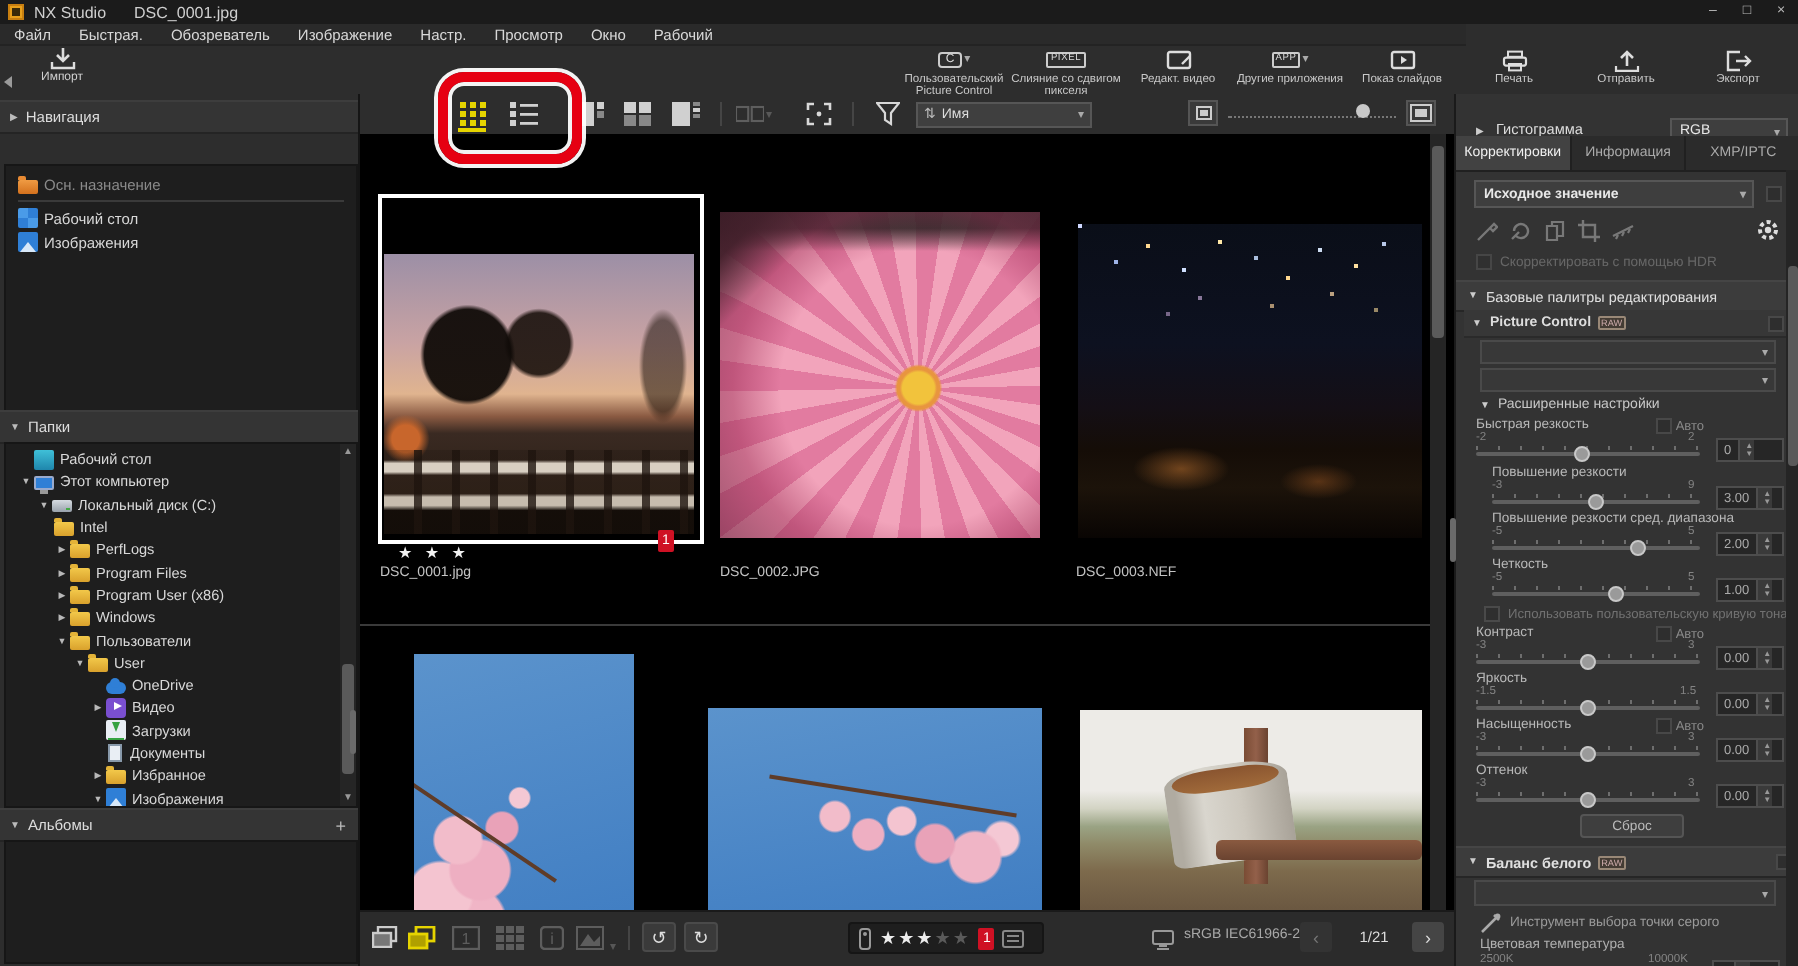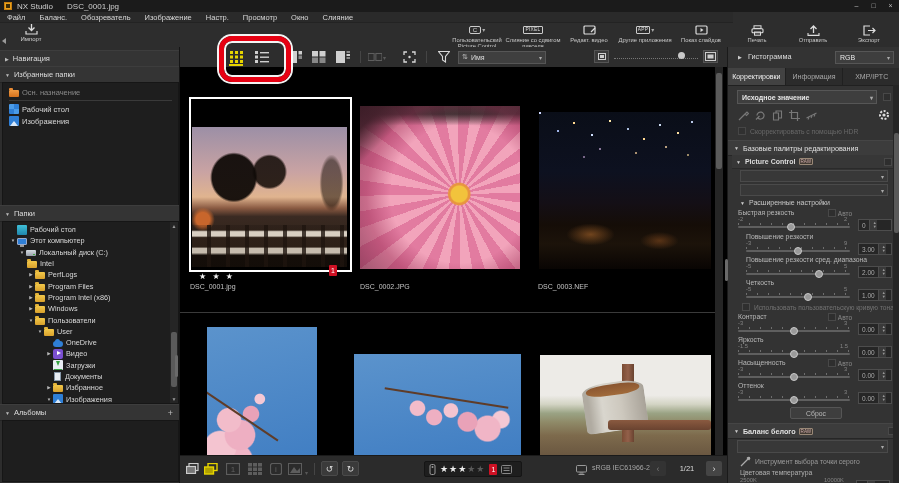--- a/index.html
+++ b/index.html
@@ -165,21 +165,21 @@
   .sb-btn{position:absolute;top:5px;width:17px;height:15px;background:#3a3a3a;border:1px solid #4a4a4a;box-sizing:border-box;border-radius:2px;
           display:flex;align-items:center;justify-content:center;font-size:9px;color:#ddd;}
   .rating-pill{position:absolute;left:244px;top:5px;width:98px;height:16px;background:#1e1e1e;border:1px solid #151515;border-radius:2px;display:flex;align-items:center;padding:0 4px;box-sizing:border-box;}
   .star{font-size:9px;color:#ededed;margin-right:1px;}
   .star.off{color:#5a5a5a;}
   .cspace{position:absolute;left:412px;top:8px;color:#a8a8a8;font-size:7px;}
   .pgbtn{position:absolute;top:5px;width:16px;height:15px;border-radius:2px;display:flex;align-items:center;justify-content:center;font-size:9px;}
   .pgtext{position:absolute;left:490px;top:8px;width:34px;text-align:center;color:#ddd;font-size:7.5px;}
 
   
-  .phead{position:absolute;left:0;top:0;width:172px;height:21px;border-bottom:1px solid #242424;}
+  .phead{position:absolute;left:0;top:8px;width:172px;height:21px;border-bottom:1px solid #242424;}
   .ptabs{position:absolute;left:0;top:21px;width:172px;height:17px;display:flex;border-bottom:1px solid #202020;}
   .ptab{flex:1;display:flex;align-items:center;justify-content:center;font-size:7px;color:#aaa;background:#2b2b2b;border-right:1px solid #202020;}
   .ptab.active{background:#424242;color:#f0f0f0;}
   .dd{background:#3e3e3e;border:1px solid #565656;box-sizing:border-box;display:flex;align-items:center;font-size:7px;color:#e8e8e8;}
   .dd .cr{margin-left:auto;margin-right:3px;font-size:6px;color:#aaa;}
   .dd.dim{background:#383838;border-color:#4a4a4a;color:#777;}
   .chk{display:inline-block;width:8px;height:8px;background:#2e2e2e;border:1px solid #5a5a5a;box-sizing:border-box;flex:none;}
   .chk.dim{border-color:#484848;}
   .secthead{position:absolute;left:0;width:172px;height:14px;background:#3c3c3c;border-top:1px solid #454545;border-bottom:1px solid #262626;display:flex;align-items:center;font-size:7.2px;color:#e0e0e0;}
   .secthead .tri{font-size:5px;margin:0 4px 0 6px;color:#ccc;}
@@ -212,27 +212,27 @@
     <span>DSC_0001.jpg</span>
     <div class="winbtns">
       <span class="winbtn">–</span>
       <span class="winbtn">□</span>
       <span class="winbtn close">×</span>
     </div>
   </div>
 
   <div class="menubar">
     <span>Файл</span>
-    <span>Баланс.</span>
+    <span>Быстрая.</span>
     <span>Обозреватель</span>
     <span>Изображение</span>
     <span>Настр.</span>
     <span>Просмотр</span>
     <span>Окно</span>
-    <span>Слияние</span>
+    <span>Рабочий</span>
   </div>
 
   <div class="toolbar">
     <div class="collapse-tri"></div>
     <div class="tool-import">
       <svg width="13" height="11" viewBox="0 0 13 11">
         <path d="M6.5 0 v6 M3.5 3.5 L6.5 6.5 L9.5 3.5" stroke="#ddd" stroke-width="1.3" fill="none"></path>
         <path d="M1 7 v3 h11 v-3" stroke="#ddd" stroke-width="1.2" fill="none"></path>
       </svg>
       <span>Импорт</span>
@@ -305,24 +305,20 @@
         <span>Экспорт</span>
       </div>
     </div>
   </div>
 
   <div class="sidebar">
     <div class="shead" style="top:3px;">
       <span class="tri">▶</span>
       <span>Навигация</span>
     </div>
-    <div class="shead" style="top:19px;">
-      <span class="tri">▼</span>
-      <span>Избранные папки</span>
-    </div>
     <div class="sbox" style="top:35px;height:122px;">
       <div class="favrow dim" style="margin-top:3px;">
         <span class="ico ico-folder orange"></span>
         <span class="tlabel">Осн. назначение</span>
       </div>
       <div class="favsep"></div>
       <div class="favrow">
         <span class="ico ico-winlogo"></span>
         <span class="tlabel">Рабочий стол</span>
       </div>
@@ -364,21 +360,21 @@
           <span class="tlabel">PerfLogs</span>
         </div>
         <div class="trow" style="padding-left:24px;">
           <span class="tarr">▶</span>
           <span class="ico ico-folder"></span>
           <span class="tlabel">Program Files</span>
         </div>
         <div class="trow" style="padding-left:24px;">
           <span class="tarr">▶</span>
           <span class="ico ico-folder"></span>
-          <span class="tlabel">Program Intel (x86)</span>
+          <span class="tlabel">Program User (x86)</span>
         </div>
         <div class="trow" style="padding-left:24px;">
           <span class="tarr">▶</span>
           <span class="ico ico-folder"></span>
           <span class="tlabel">Windows</span>
         </div>
         <div class="trow" style="padding-left:24px;">
           <span class="tarr">▼</span>
           <span class="ico ico-folder"></span>
           <span class="tlabel">Пользователи</span>

